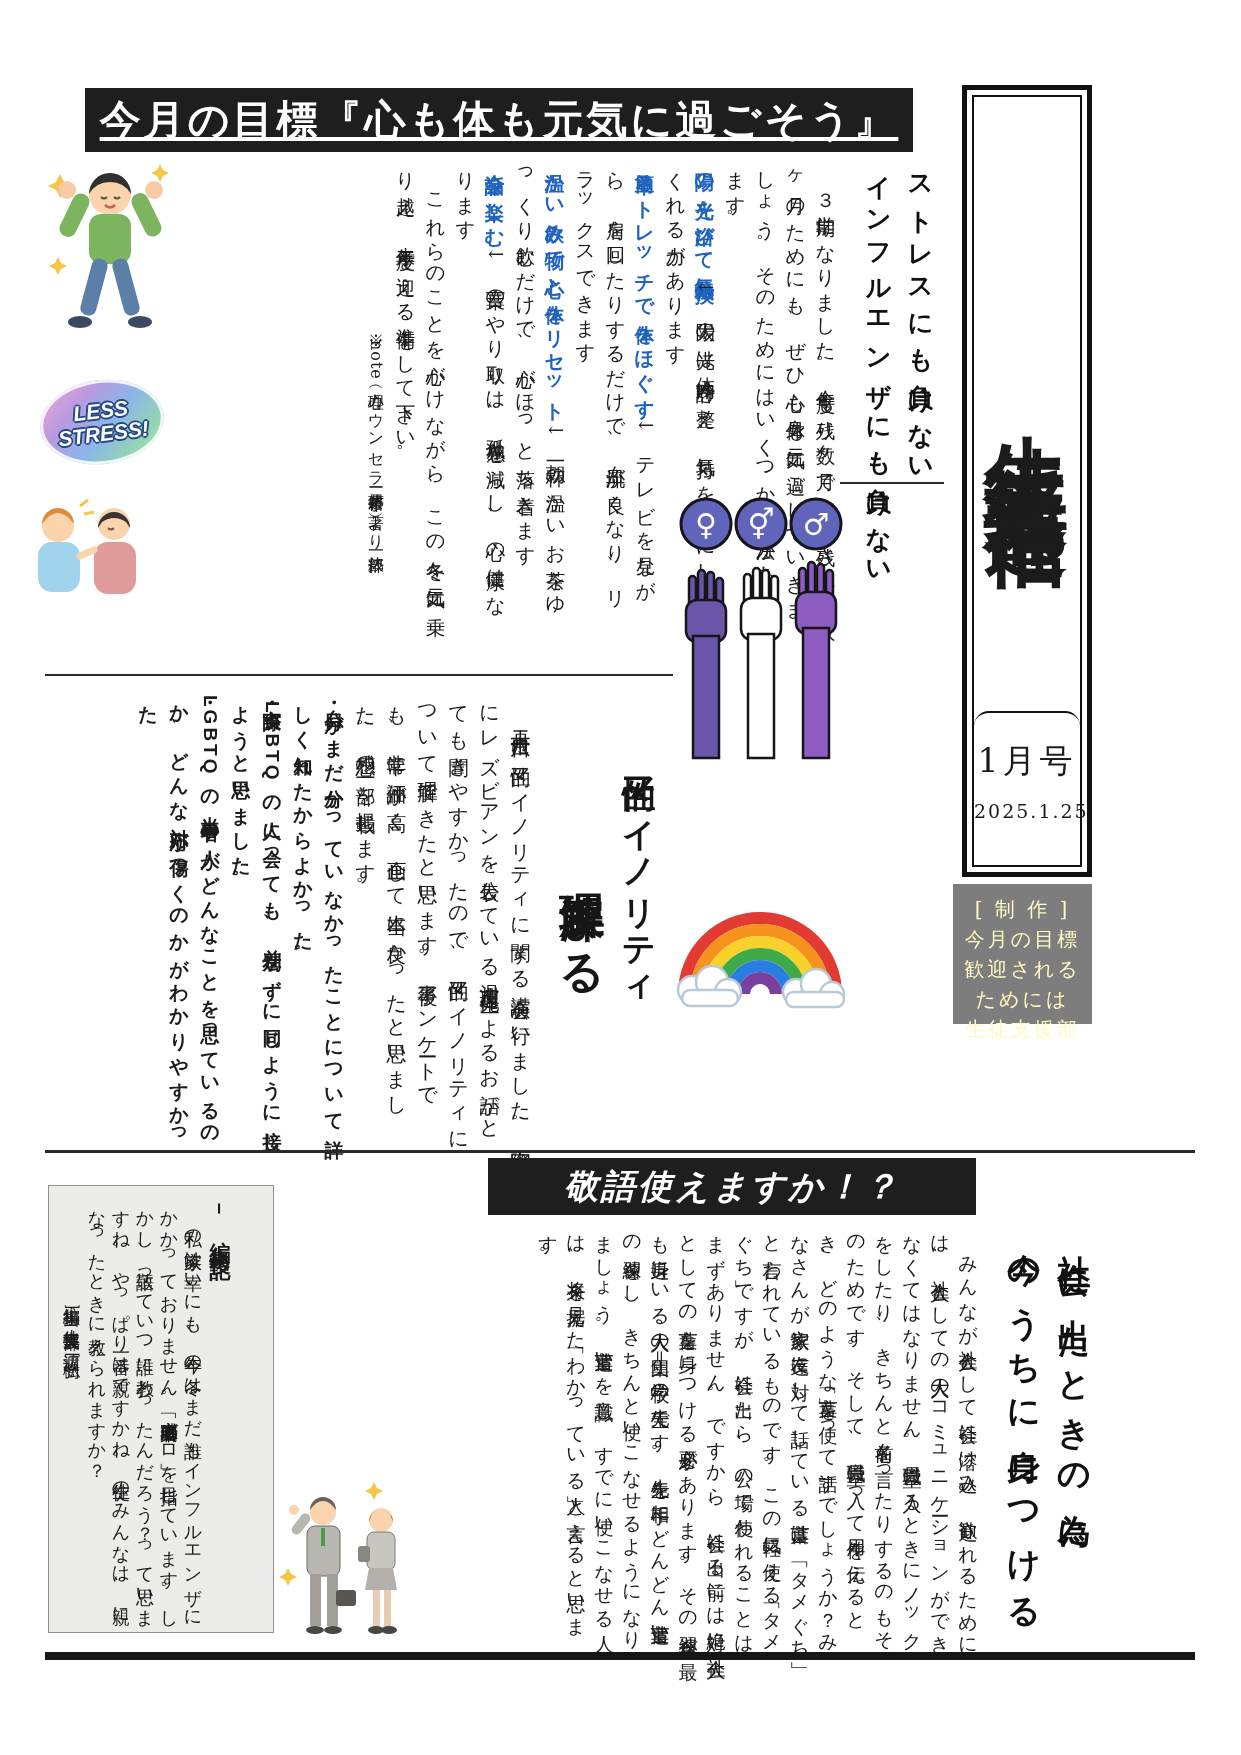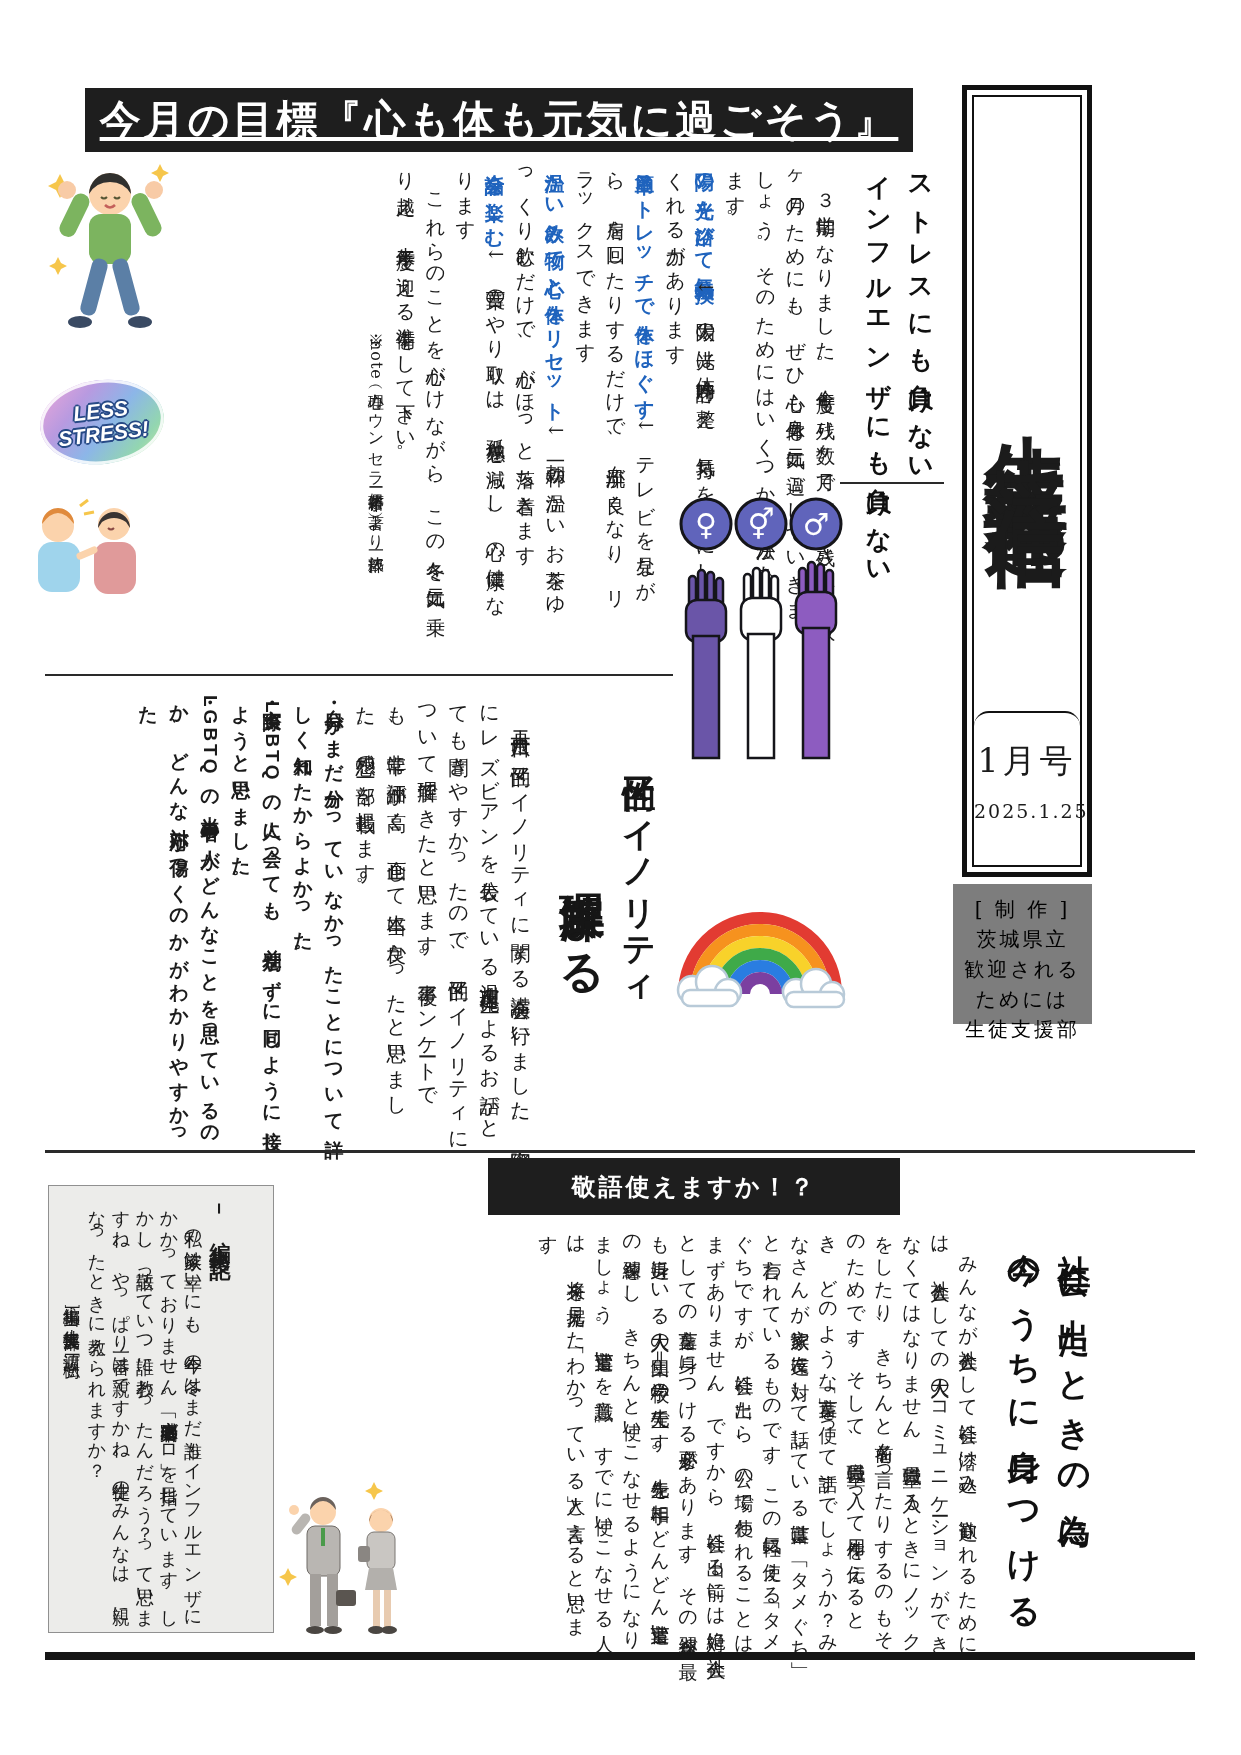--- a/index.html
+++ b/index.html
@@ -4,35 +4,35 @@
 <style>
   html,body{margin:0;padding:0;background:#fff;}
   .page{position:relative;width:1241px;height:1755px;background:#ffffff;overflow:hidden;
         font-family:"DejaVu Serif","Liberation Serif",serif;color:#1b1b1b;}
   .serif{font-family:"DejaVu Serif","Liberation Serif",serif;}
 
   
   .black-banner{position:absolute;background:#1e1e1e;color:#fff;display:flex;
         align-items:center;justify-content:center;font-weight:700;letter-spacing:3px;}
   #goal-banner{left:85px;top:88px;width:828px;height:64px;font-size:41px;text-decoration:underline;}
-  #keigo-banner{left:488px;top:1158px;width:412px;height:57px;font-size:24px;}
+  #keigo-banner{left:488px;top:1158px;width:488px;height:57px;font-size:34px;font-style:italic;}
 
   
   #title-box{position:absolute;left:962px;top:85px;width:130px;height:792px;
         border:5px solid #111;padding:5px;box-sizing:border-box;background:#fff;}
   #title-box .inner{border:2px solid #111;width:100%;height:100%;box-sizing:border-box;
         display:flex;flex-direction:column;}
   #masthead-title{flex:1;writing-mode:vertical-rl;font-size:84px;font-weight:800;
         letter-spacing:12px;margin:auto;padding-top:10px;line-height:104px;text-align:center;}
   #issue-area{height:152px;border-top:2px solid #111;text-align:center;border-radius:15px;}
   #issue-label{font-size:33px;margin-top:26px;letter-spacing:4px;}
   #issue-date{font-size:19px;margin-top:16px;letter-spacing:2px;}
 
   #credit-box{position:absolute;left:953px;top:884px;width:139px;height:140px;background:#7d7d7d;
-        color:#000000;text-align:center;font-size:20px;line-height:30px;padding-top:10px;
+        color:#fef9c3;text-align:center;font-size:20px;line-height:30px;padding-top:10px;
         box-sizing:border-box;letter-spacing:3px;}
 
   
   .v-article{position:absolute;writing-mode:vertical-rl;}
   .v-article p{margin:0;}
 
   #health-article{left:205px;top:158px;width:737px;height:462px;
         font-size:19.5px;line-height:30px;letter-spacing:2.2px;}
   #health-headline{font-family:"Liberation Sans","DejaVu Sans",sans-serif;font-weight:800;
         font-size:25px;line-height:42px;letter-spacing:6px;margin-left:18px;color:#101010;}
@@ -96,21 +96,21 @@
       <div id="masthead-title">生徒支援部通信</div>
       <div id="issue-area">
         <div id="issue-label">1月号</div>
         <div id="issue-date">2025.1.25</div>
       </div>
     </div>
   </div>
 
   <div id="credit-box">
     <div>[ 制 作 ]</div>
-    <div>茨城県立</div>
+    <div>今月の目標</div>
     <div>歓迎されるためには</div>
     <div>生徒支援部</div>
   </div>
 
   <div id="health-article" class="v-article">
     <div id="health-headline">
       <div>ストレスにも負けない</div>
       <div>インフルエンザにも負けない</div>
     </div>
     <p>　３学期になりました。今年度も残り数ヶ月です。残された数ヶ月のためにも、ぜひ心も身体も元気に過ごしていきましょう。そのためにはいくつかの方法があります。</p>

